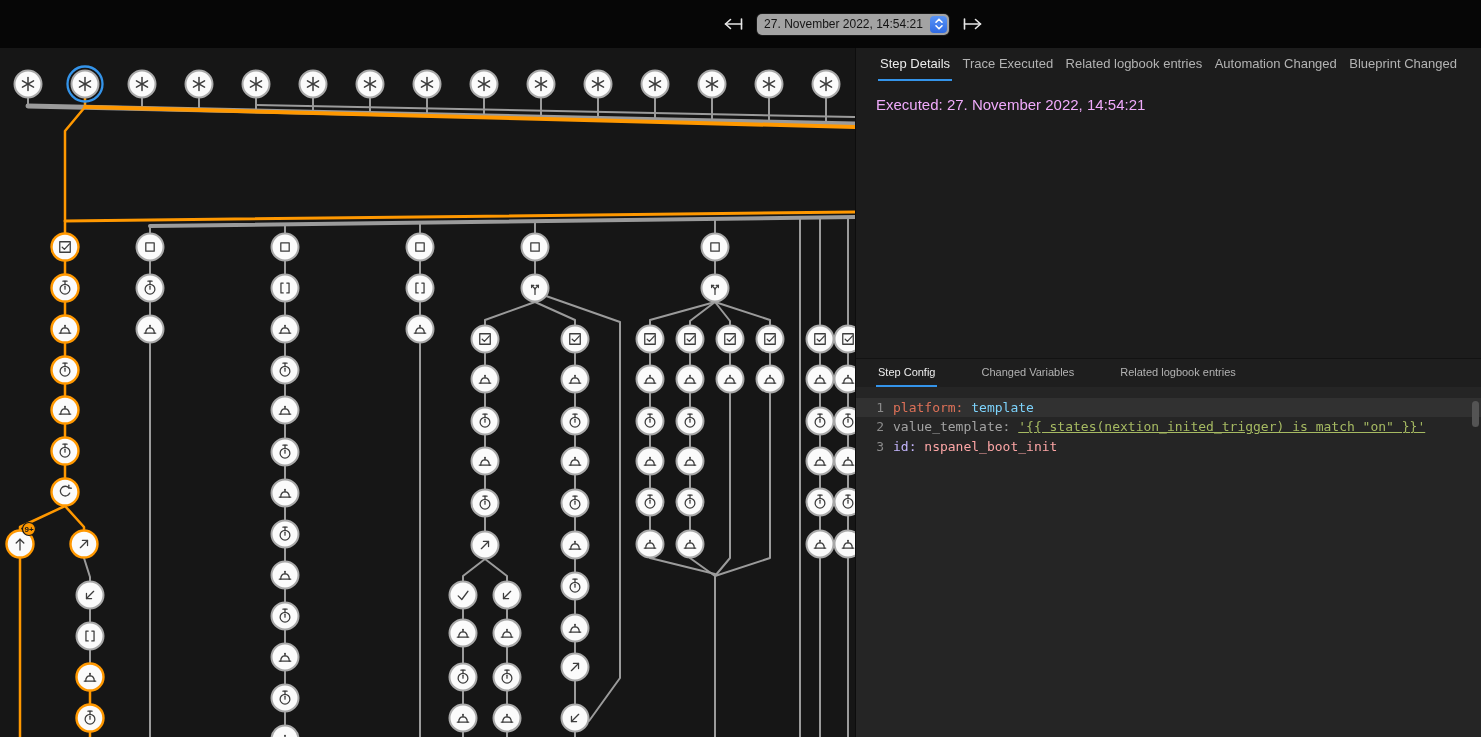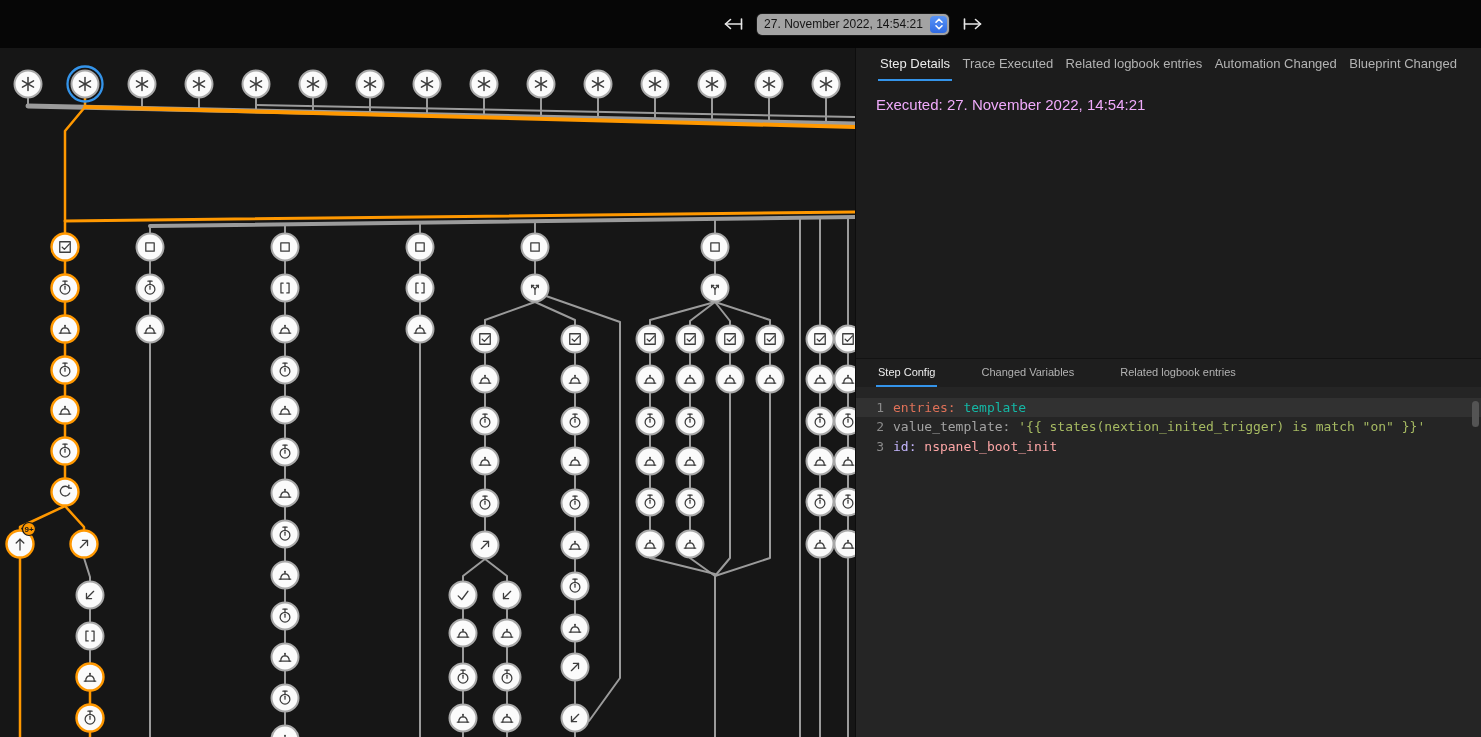--- a/index.html
+++ b/index.html
@@ -1090,25 +1090,25 @@
   <div class="bottom-section">
     <div class="bottom-tabs small" id="bottom-tabs">
         <div class="tab active">Step Config</div>
         <div class="tab">Changed Variables</div>
         <div class="tab">Related logbook entries</div>
       </div>
     <div class="editor">
       <div id="code-lines">
           <div class="code-row active">
             <span class="gutter">1</span>
-            <span class="code-text"><span style="color: rgb(223, 113, 88);">entries:</span><span style="color: #14b8a6;"> template</span></span>
+            <span class="code-text"><span style="color: rgb(223, 113, 88);">platform:</span><span style="color: #7dd3fc;"> template</span></span>
           </div>
           <div class="code-row">
             <span class="gutter">2</span>
-            <span class="code-text"><span style="color: #a3a3a3;">value_template:</span><span style="color: rgb(233, 233, 233);"> </span><span style="color: rgb(166, 186, 98);">'{{ states(nextion_inited_trigger) is match "on" }}'</span></span>
+            <span class="code-text"><span style="color: #a3a3a3;">value_template:</span><span style="color: rgb(233, 233, 233);"> </span><span style="color: rgb(166, 186, 98); text-decoration: underline;">'{{ states(nextion_inited_trigger) is match "on" }}'</span></span>
           </div>
           <div class="code-row">
             <span class="gutter">3</span>
             <span class="code-text"><span style="color: #c4b5fd;">id:</span><span style="color: #fca5a5;"> nspanel_boot_init</span></span>
           </div>
         </div>
       <div class="scroll-thumb"></div>
     </div>
   </div>
 </div>

